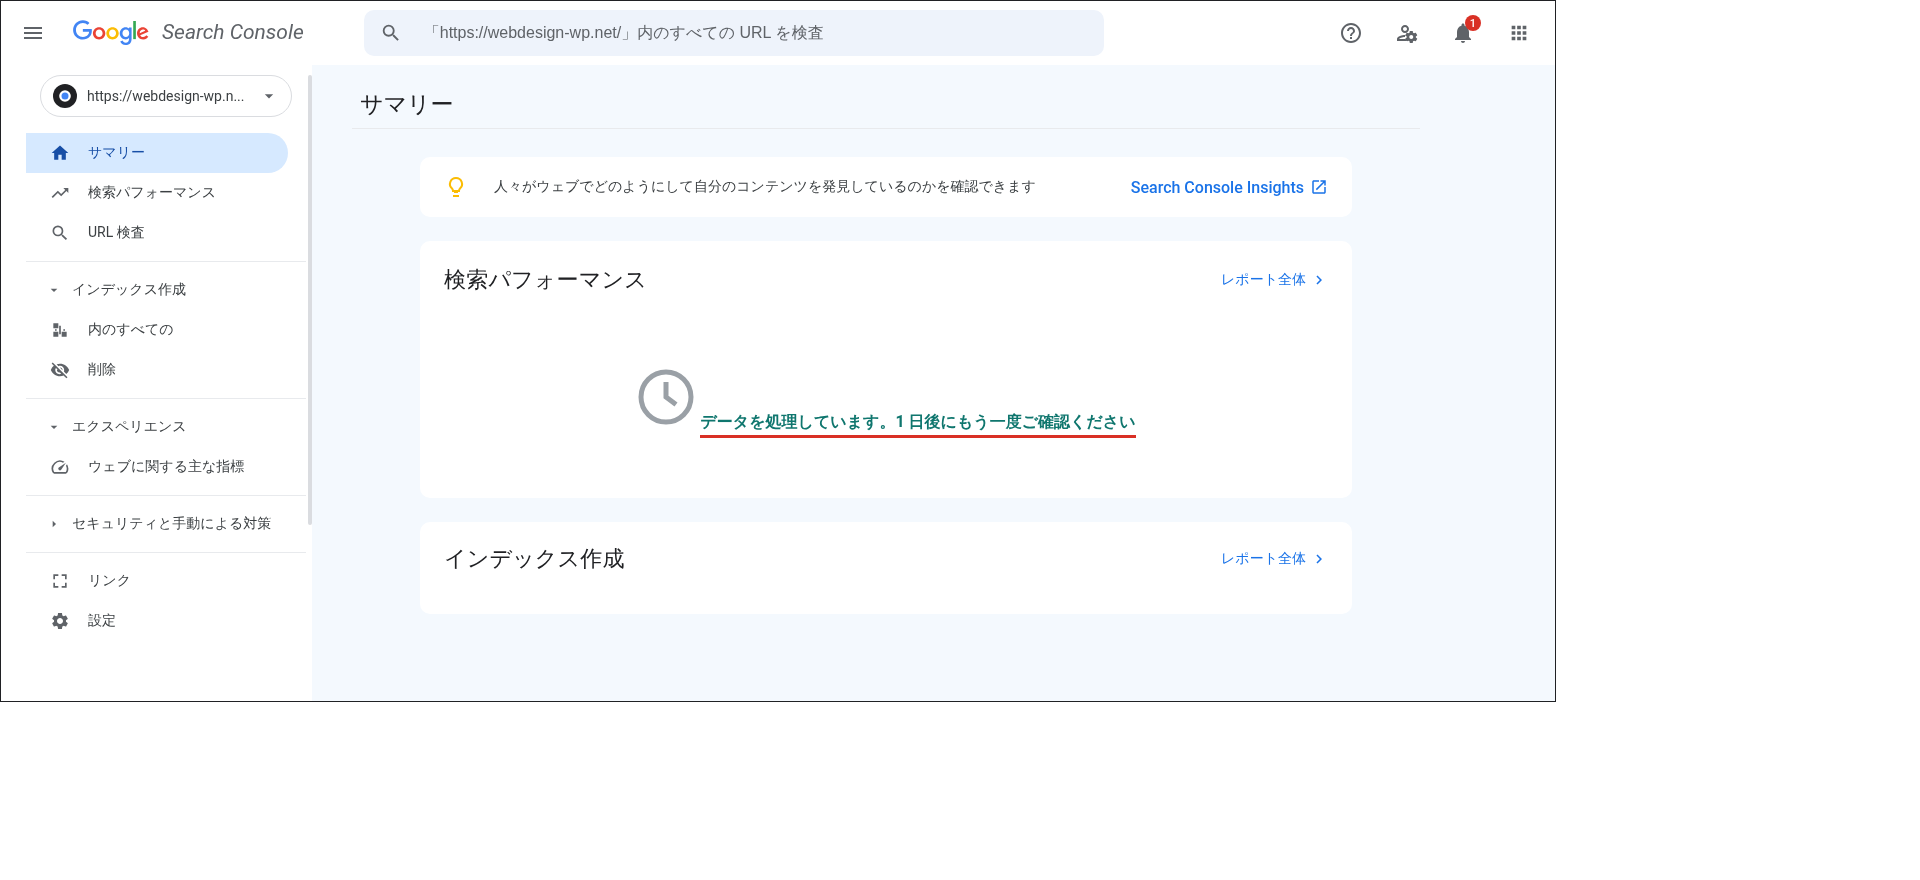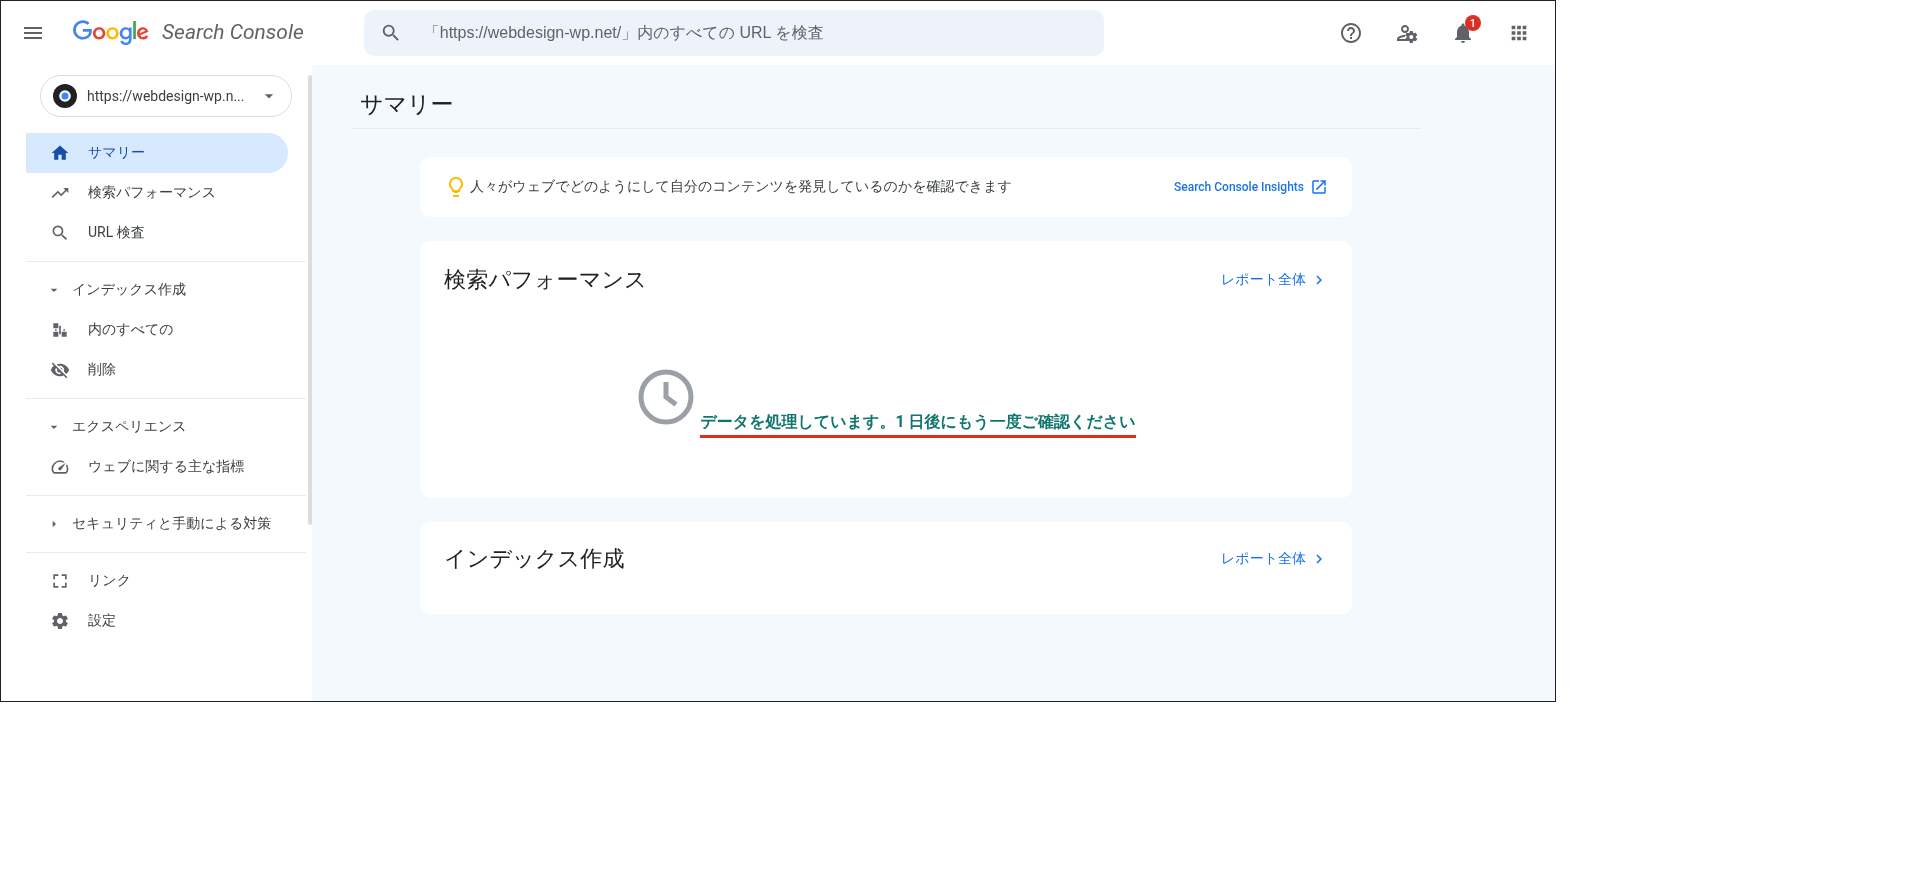--- a/index.html
+++ b/index.html
@@ -92,24 +92,24 @@
 }
 .main-inner { max-width: 1100px; margin: 0 auto 0 0; padding-left: 32px;}
 .page-title { font-size: 23px; color:#202124; font-weight:400; margin-bottom: 8px; padding-left: 8px;}
 .title-divider { height:1px; background:#e8eaed; margin-bottom: 28px;}
 
 .card {
   background:#fff; border-radius: 10px;
   margin: 0 auto 24px auto;
   max-width: 932px;
 }
-.card.insight { display:flex; align-items:center; padding: 18px 24px; gap: 2px; }
+.card.insight { display:flex; align-items:center; padding: 18px 24px; gap: 26px; }
 .card.insight .bulb { color:#fbbc04;}
 .card.insight .msg { flex:1; font-size:14px; color:#3c4043;}
-.card.insight .link { color:#1a73e8; font-size:12px; font-weight:500; display:flex; align-items:center; gap:6px; text-decoration:none; cursor:pointer;}
+.card.insight .link { color:#1a73e8; font-size:16px; font-weight:500; display:flex; align-items:center; gap:6px; text-decoration:none; cursor:pointer;}
 
 .card.perf { padding: 24px 24px 60px 24px; }
 .card-header { display:flex; align-items:center; justify-content:space-between; margin-bottom: 16px;}
 .card-title { font-size:22px; color:#202124; font-weight:400; letter-spacing:0.2px;}
 .card-link { color:#1a73e8; font-size:14px; font-weight:500; display:flex; align-items:center; gap:4px; cursor:pointer;}
 
 .processing { text-align:center; padding-top: 56px;}
 .processing svg { color:#9aa0a6;}
 .processing .msg-wrap { margin-top: 22px; display:inline-block; position:relative;}
 .processing .msg { font-size:16px; color:#0f766e;font-weight:bold;}

